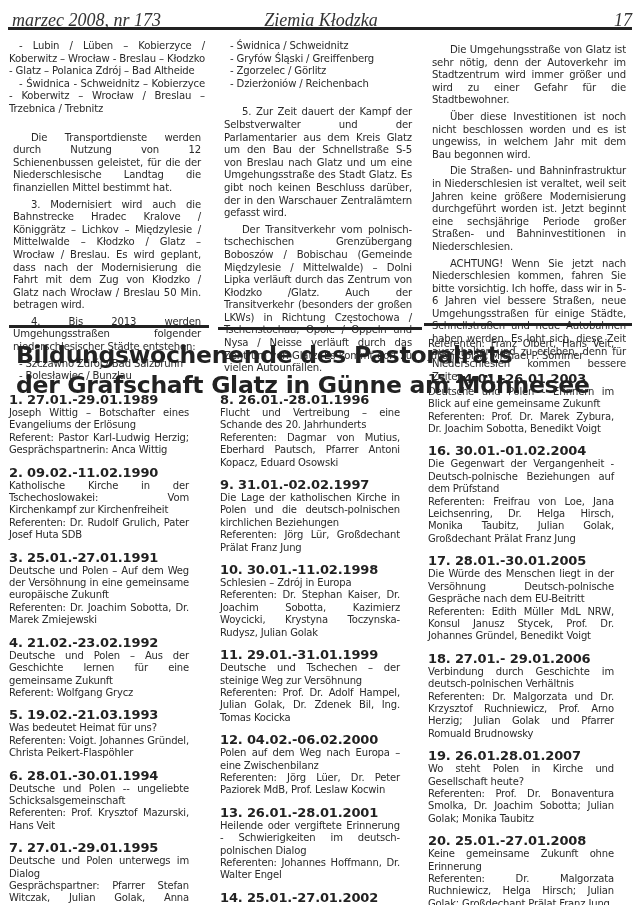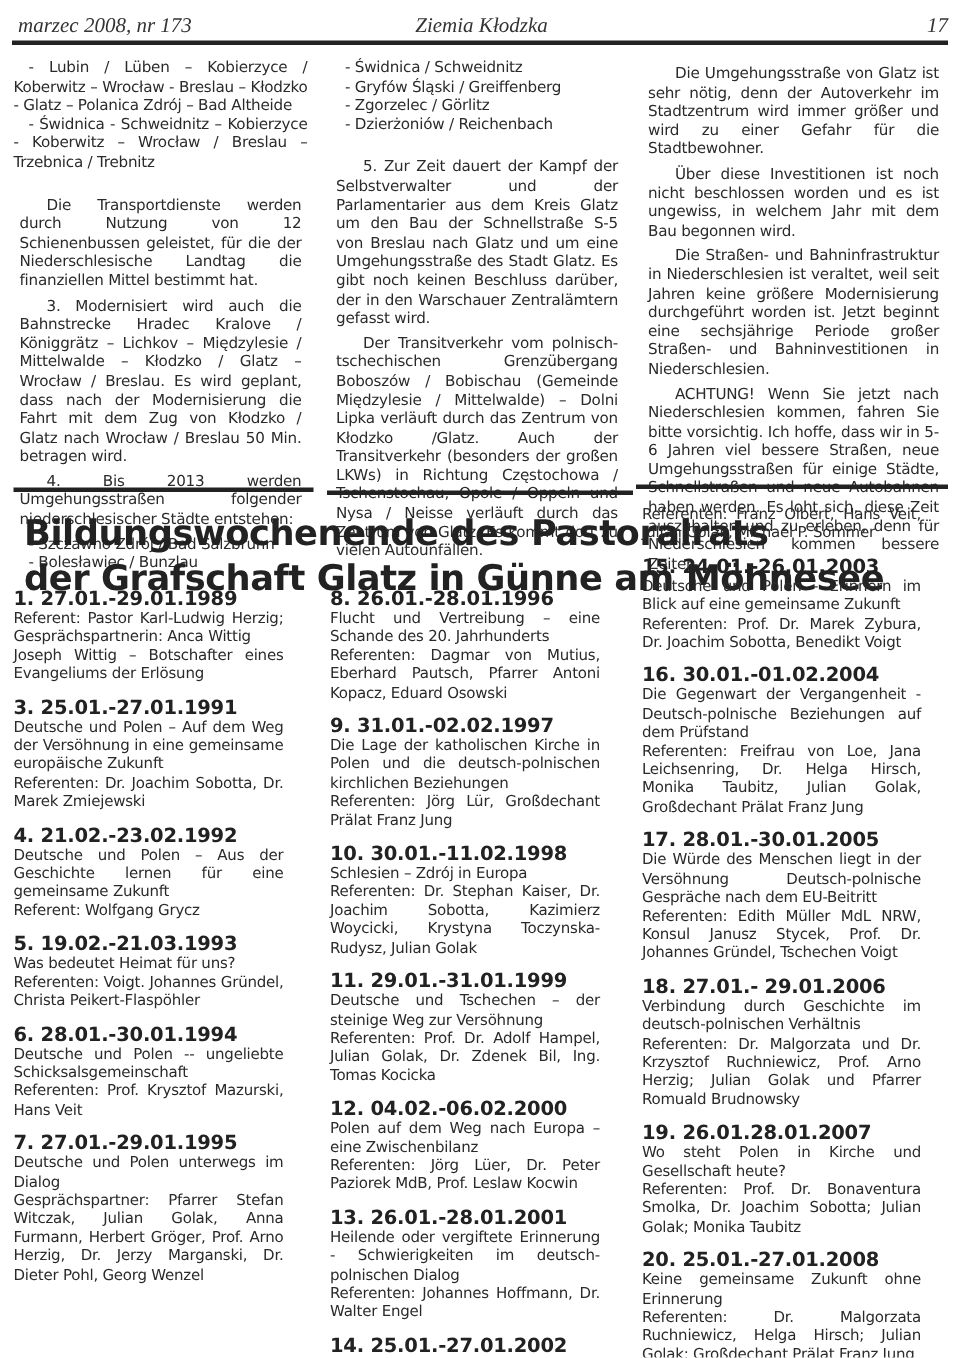--- a/index.html
+++ b/index.html
@@ -1,17 +1,17 @@
 <!DOCTYPE html>
 <html><head>
 <meta charset="utf-8">
 <style>
   html, body { margin:0; padding:0; background:#fff; }
   body { width:640px; height:905px; position:relative; overflow:hidden; color:#222; font-family:"DejaVu Sans", sans-serif; }
-  .header { position:absolute; left:10px; right:8px; top:8px; height:20px; font-family:"Liberation Serif", serif; font-style:italic; font-size:14px; color:#333; }
+  .header { position:absolute; left:10px; right:8px; top:8px; height:20px; font-family:"Liberation Serif", serif; font-style:italic; font-size:18px; color:#333; }
   .header .issue { position:absolute; left:2px; top:2px; }
   .header .paper { position:absolute; left:0; right:0; text-align:center; top:2px; }
   .header .pageno { position:absolute; right:0; top:2px; }
   .rule-top { position:absolute; left:8px; right:8px; top:27px; height:3px; background:#222; }
   .col { position:absolute; font-size:10.1px; line-height:12.6px; text-align:justify; color:#2a2a2a; letter-spacing:-0.15px; }
   .col p { margin:4px; text-indent:18px; }
   .col .li { margin:0; text-indent:0; padding-left:10px; }
   .col .lif { margin:0; text-indent:10px; }
   .gap { height:12px; }
   .rule-mid { position:absolute; height:3px; background:#222; }
@@ -64,22 +64,27 @@
 <div class="rule-mid" style="left:424px; width:208px; top:323px;"></div>
 
 <div class="title">
   <div>Bildungswochenende des Pastoralrats</div>
   <div>der Grafschaft Glatz in Günne am Möhnesee</div>
 </div>
 
 <div class="col lower" style="left:9px; top:393px; width:196px;">
   <div class="ev">
     <div class="hd">1. 27.01.-29.01.1989</div>
+    <p class="tx">Joseph Wittig – Botschafter eines Evangeliums der Erlösung</p>
     <p class="tx">Referent: Pastor Karl-Ludwig Herzig; Gesprächspartnerin: Anca Wittig</p>
-    <p class="tx">Joseph Wittig – Botschafter eines Evangeliums der Erlösung</p>
+  </div>
+  <div class="ev">
+    <div class="hd">2. 09.02.-11.02.1990</div>
+    <p class="tx">Katholische Kirche in der Tschechoslowakei: Vom Kirchenkampf zur Kirchenfreiheit</p>
+    <p class="tx">Referenten: Dr. Rudolf Grulich, Pater Josef Huta SDB</p>
   </div>
   <div class="ev">
     <div class="hd">3. 25.01.-27.01.1991</div>
     <p class="tx">Deutsche und Polen – Auf dem Weg der Versöhnung in eine gemeinsame europäische Zukunft</p>
     <p class="tx">Referenten: Dr. Joachim Sobotta, Dr. Marek Zmiejewski</p>
   </div>
   <div class="ev">
     <div class="hd">4. 21.02.-23.02.1992</div>
     <p class="tx">Deutsche und Polen – Aus der Geschichte lernen für eine gemeinsame Zukunft</p>
     <p class="tx">Referent: Wolfgang Grycz</p>
@@ -148,21 +153,21 @@
     <p class="tx">Referenten: Prof. Dr. Marek Zybura, Dr. Joachim Sobotta, Benedikt Voigt</p>
   </div>
   <div class="ev">
     <div class="hd">16. 30.01.-01.02.2004</div>
     <p class="tx">Die Gegenwart der Vergangenheit - Deutsch-polnische Beziehungen auf dem Prüfstand</p>
     <p class="tx">Referenten: Freifrau von Loe, Jana Leichsenring, Dr. Helga Hirsch, Monika Taubitz, Julian Golak, Großdechant Prälat Franz Jung</p>
   </div>
   <div class="ev">
     <div class="hd">17. 28.01.-30.01.2005</div>
     <p class="tx">Die Würde des Menschen liegt in der Versöhnung Deutsch-polnische Gespräche nach dem EU-Beitritt</p>
-    <p class="tx">Referenten: Edith Müller MdL NRW, Konsul Janusz Stycek, Prof. Dr. Johannes Gründel, Tschechen Voigt</p>
+    <p class="tx">Referenten: Edith Müller MdL NRW, Konsul Janusz Stycek, Prof. Dr. Johannes Gründel, Benedikt Voigt</p>
   </div>
   <div class="ev">
     <div class="hd">18. 27.01.- 29.01.2006</div>
     <p class="tx">Verbindung durch Geschichte im deutsch-polnischen Verhältnis</p>
     <p class="tx">Referenten: Dr. Malgorzata und Dr. Krzysztof Ruchniewicz, Prof. Arno Herzig; Julian Golak und Pfarrer Romuald Brudnowsky</p>
   </div>
   <div class="ev">
     <div class="hd">19. 26.01.28.01.2007</div>
     <p class="tx">Wo steht Polen in Kirche und Gesellschaft heute?</p>
     <p class="tx">Referenten: Prof. Dr. Bonaventura Smolka, Dr. Joachim Sobotta; Julian Golak; Monika Taubitz</p>

